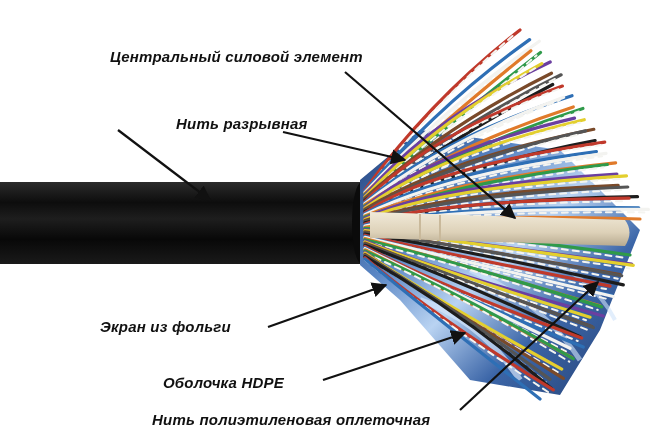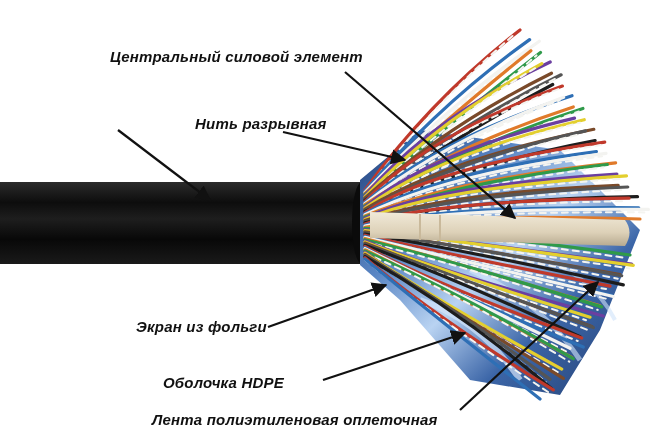--- a/index.html
+++ b/index.html
@@ -150,17 +150,17 @@
         <line x1="345" y1="72" x2="515" y2="218" marker-end="url(#arrowHead)"></line>
         <line x1="118" y1="130" x2="210" y2="200" marker-end="url(#arrowHead)"></line>
         <line x1="283" y1="132" x2="405" y2="160" marker-end="url(#arrowHead)"></line>
         <line x1="268" y1="327" x2="386" y2="285" marker-end="url(#arrowHead)"></line>
         <line x1="323" y1="380" x2="465" y2="333" marker-end="url(#arrowHead)"></line>
         <line x1="460" y1="410" x2="598" y2="282" marker-end="url(#arrowHead)"></line>
       </g>
   </svg>
 
   <div class="label" style="left:110px;top:48px;">Центральный силовой элемент</div>
-  <div class="label" style="left:176px;top:115px;margin-left:19px;">Нить разрывная</div>
-  <div class="label" style="left:100px;top:318px;margin-left:36px;">Экран из фольги</div>
+  <div class="label" style="left:176px;top:115px;">Нить разрывная</div>
+  <div class="label" style="left:100px;top:318px;">Экран из фольги</div>
   <div class="label" style="left:163px;top:374px;">Оболочка HDPE</div>
-  <div class="label" style="left:152px;top:411px;">Лента полиэтиленовая оплеточная</div>
+  <div class="label" style="left:152px;top:411px;">Нить полиэтиленовая оплеточная</div>
 </div>
 
 </body></html>

